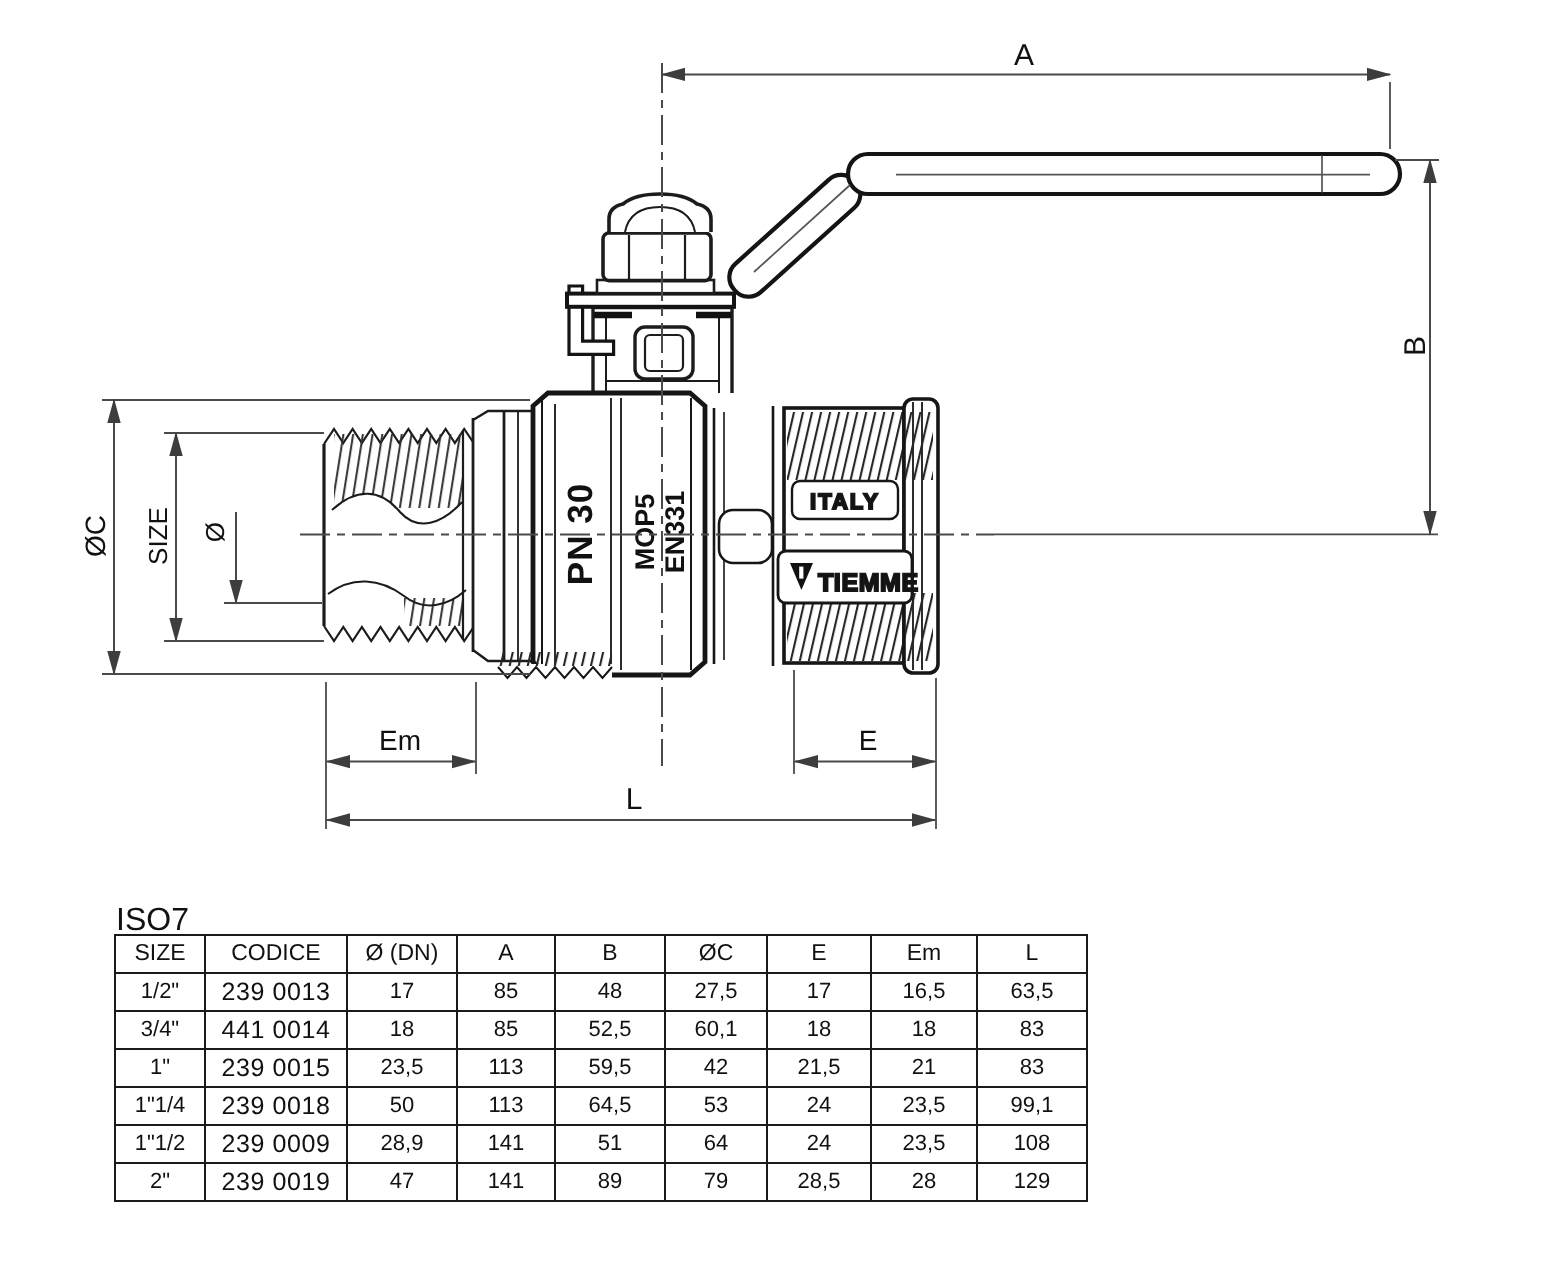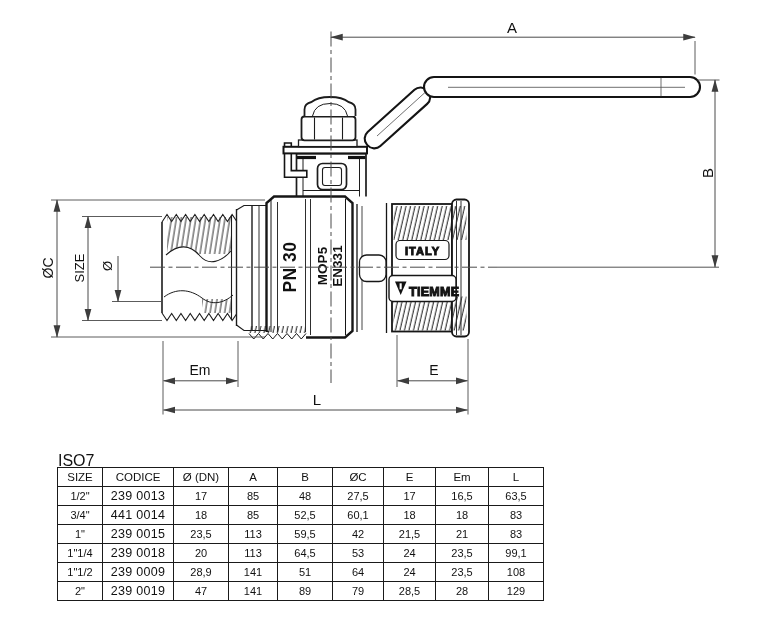--- a/index.html
+++ b/index.html
@@ -243,21 +243,21 @@
       <td>113</td>
       <td>59,5</td>
       <td>42</td>
       <td>21,5</td>
       <td>21</td>
       <td>83</td>
     </tr>
     <tr>
       <td>1"1/4</td>
       <td class="cod">239 0018</td>
-      <td>20</td>
+      <td>50</td>
       <td>113</td>
       <td>64,5</td>
       <td>53</td>
       <td>24</td>
       <td>23,5</td>
       <td>99,1</td>
     </tr>
     <tr>
       <td>1"1/2</td>
       <td class="cod">239 0009</td>

